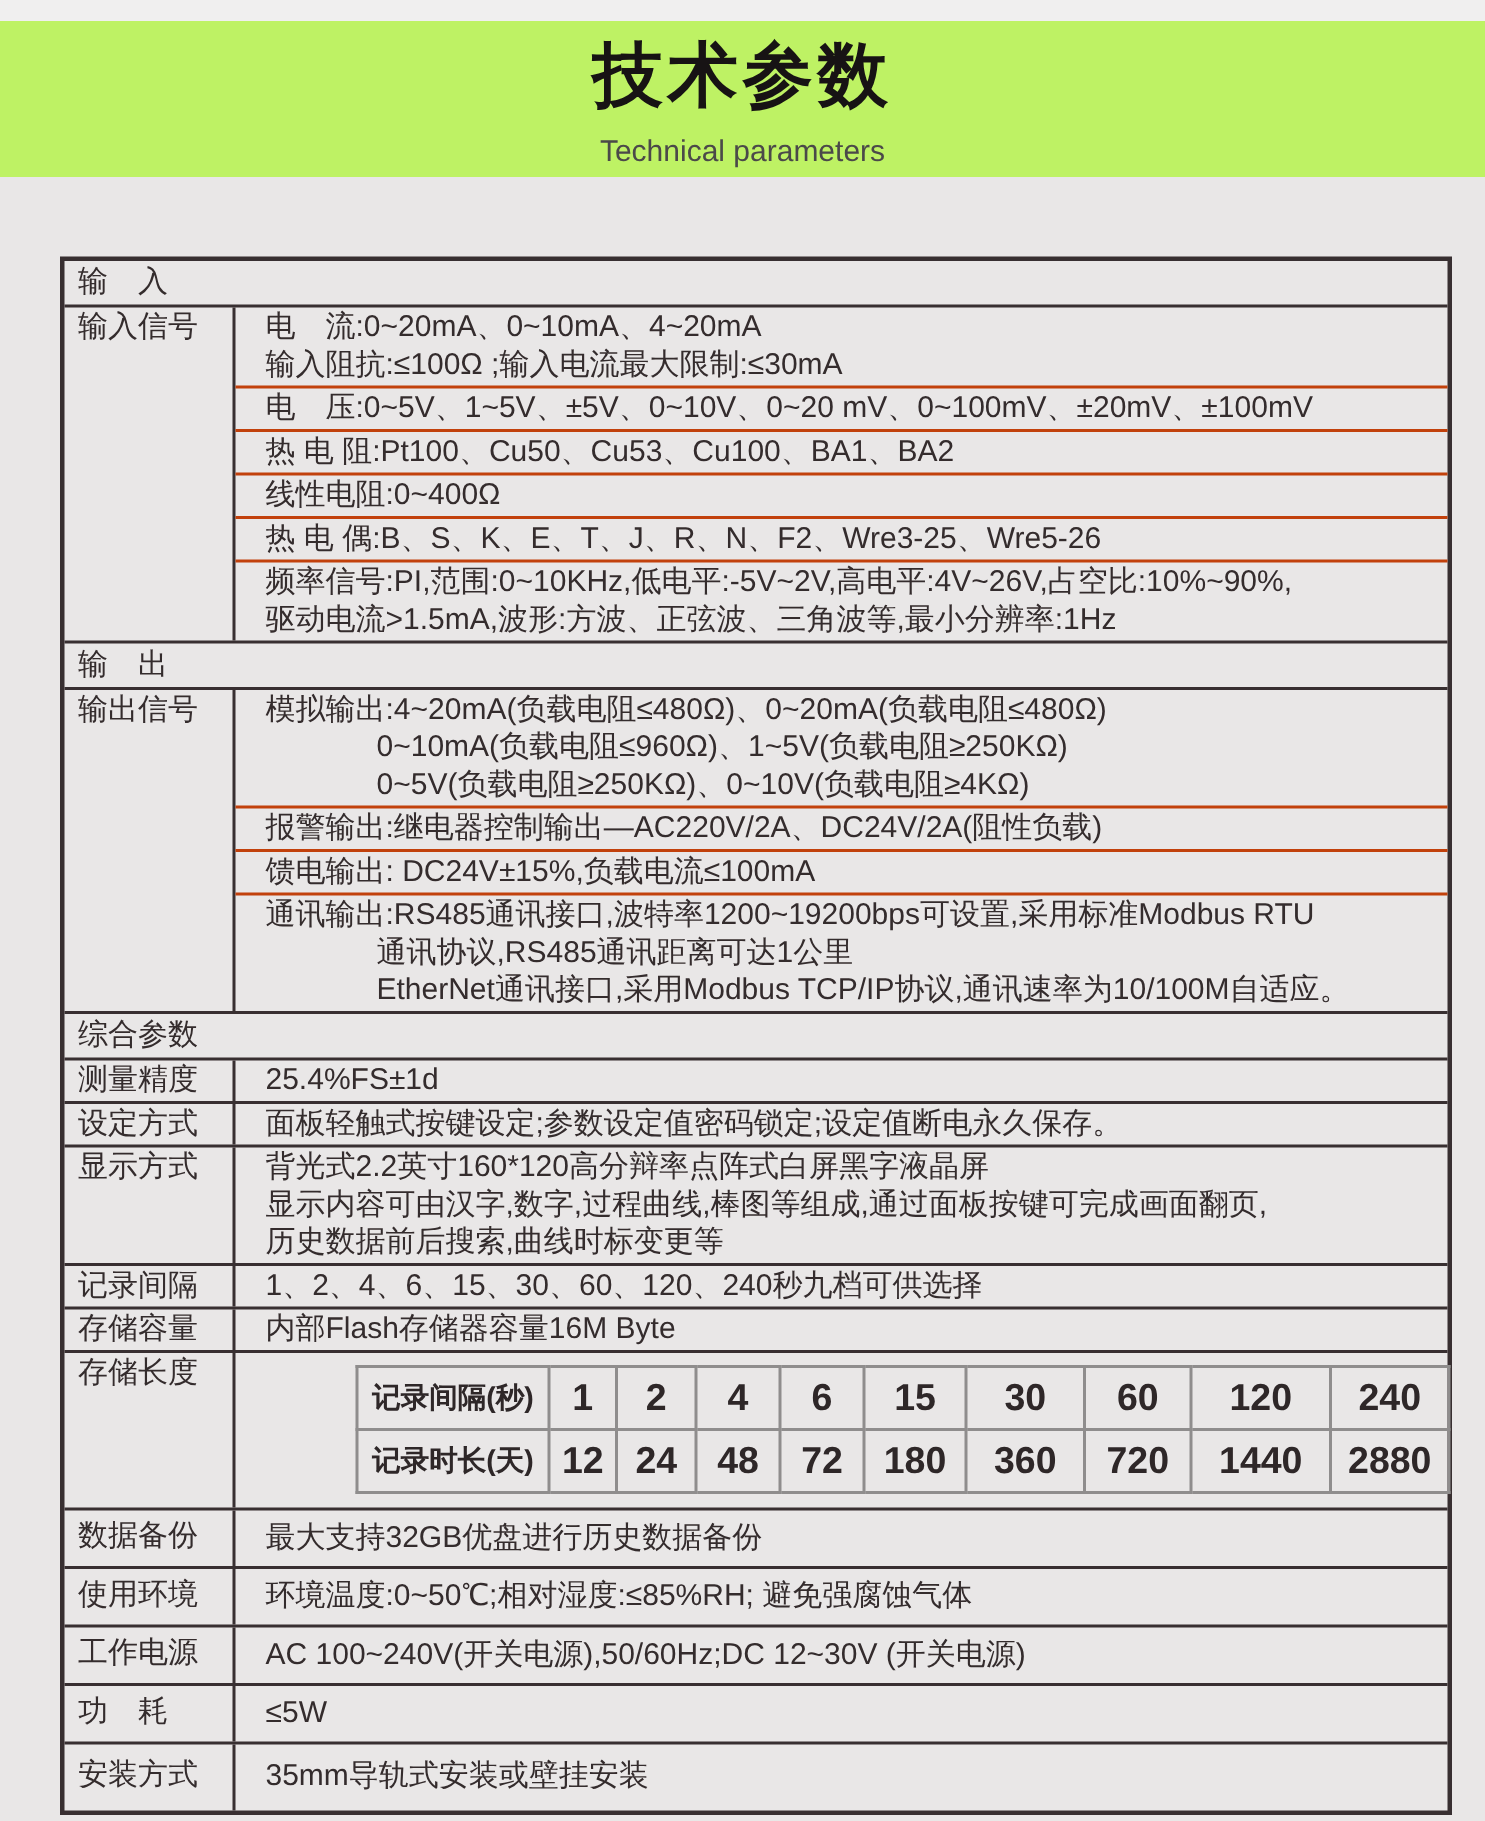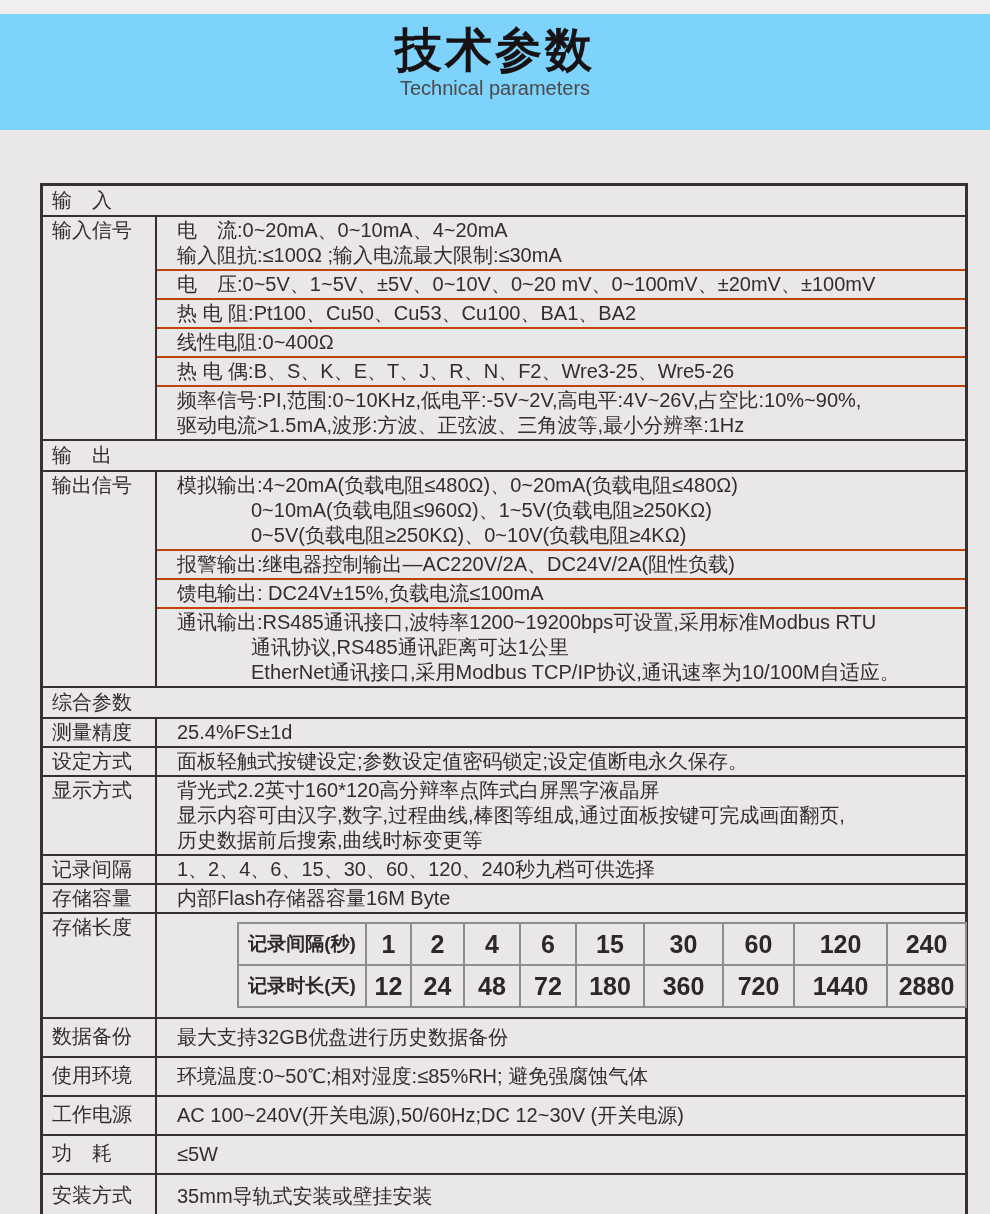--- a/index.html
+++ b/index.html
@@ -4,28 +4,28 @@
 <style>
   html,body{margin:0;padding:0;}
   body{
     width:990px;height:1214px;overflow:hidden;
     background:#e9e7e7;
     font-family:"Liberation Sans", sans-serif;
     color:#342c2d;
     position:relative;
   }
   .top-strip{height:14px;background:#f0efef;}
-  .title-band{height:116px;background:#7dd3fc;text-align:center;}
+  .title-band{height:104px;background:#bef264;text-align:center;}
   .title-band .main-title{
     margin:0;padding-top:10px;
     font-size:47px;font-weight:700;color:#171314;letter-spacing:3px;
     line-height:52px;
   }
   .title-band .sub-title{
-    font-size:20px;color:#4b4949;margin-top:1px;letter-spacing:0px;
+    font-size:20px;color:#4b4949;margin-top:14px;letter-spacing:0px;
   }
 
   .spec-table{
     margin:53px 0 0 40px;
     width:922px;
     border:3px solid #382f31;
   }
   .t-row{display:flex;border-top:2px solid #382f31;font-size:20px;}
   .t-row:first-child{border-top:0;}
 

